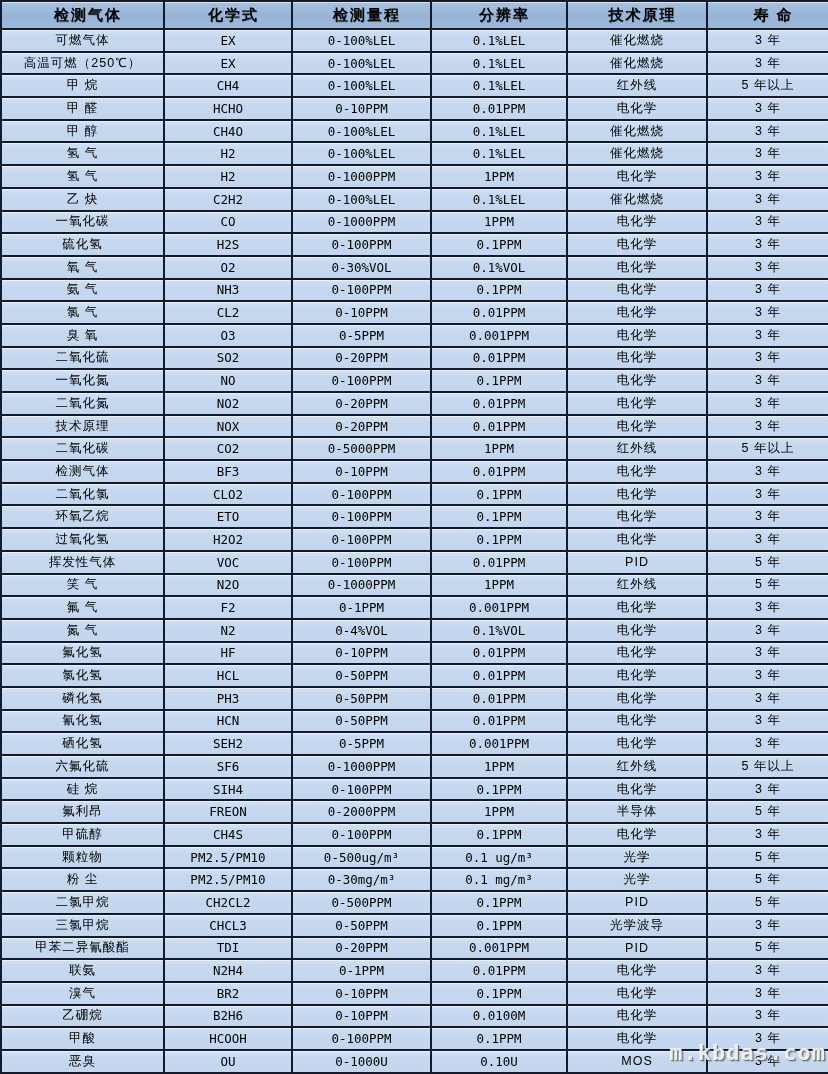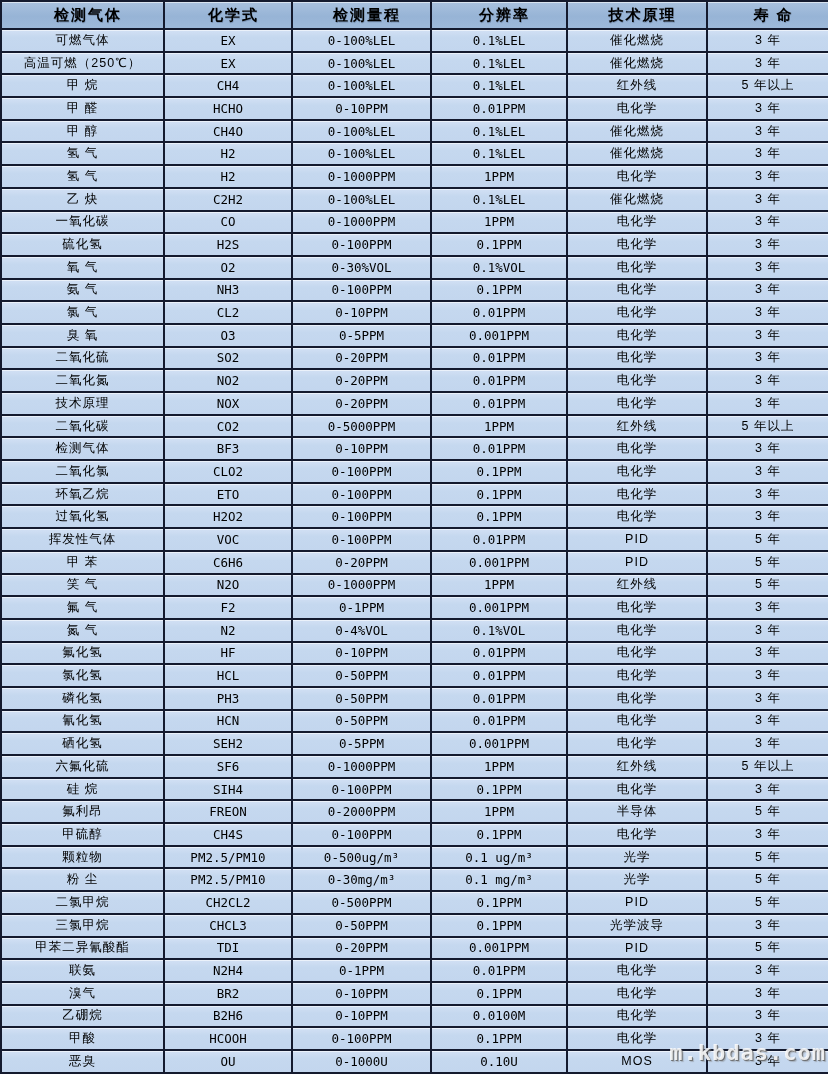--- a/index.html
+++ b/index.html
@@ -212,20 +212,28 @@
         </tr>
         <tr>
           <td class="gas-name">二氧化硫</td>
           <td class="mono">SO2</td>
           <td class="mono">0-20PPM</td>
           <td class="mono">0.01PPM</td>
           <td class="cn">电化学</td>
           <td class="cn">3 年</td>
         </tr>
         <tr>
+          <td class="gas-name">一氧化氮</td>
+          <td class="mono">NO</td>
+          <td class="mono">0-100PPM</td>
+          <td class="mono">0.1PPM</td>
+          <td class="cn">电化学</td>
+          <td class="cn">3 年</td>
+        </tr>
+        <tr>
           <td class="gas-name">二氧化氮</td>
           <td class="mono">NO2</td>
           <td class="mono">0-20PPM</td>
           <td class="mono">0.01PPM</td>
           <td class="cn">电化学</td>
           <td class="cn">3 年</td>
         </tr>
         <tr>
           <td class="gas-name">技术原理</td>
           <td class="mono">NOX</td>
@@ -272,28 +280,20 @@
           <td class="mono">0-100PPM</td>
           <td class="mono">0.1PPM</td>
           <td class="cn">电化学</td>
           <td class="cn">3 年</td>
         </tr>
         <tr>
           <td class="gas-name">挥发性气体</td>
           <td class="mono">VOC</td>
           <td class="mono">0-100PPM</td>
           <td class="mono">0.01PPM</td>
-          <td class="cn">PID</td>
-          <td class="cn">5 年</td>
-        </tr>
-        <tr>
-          <td class="gas-name">甲 苯</td>
-          <td class="mono">C6H6</td>
-          <td class="mono">0-20PPM</td>
-          <td class="mono">0.001PPM</td>
           <td class="cn">PID</td>
           <td class="cn">5 年</td>
         </tr>
         <tr>
           <td class="gas-name">笑 气</td>
           <td class="mono">N2O</td>
           <td class="mono">0-1000PPM</td>
           <td class="mono">1PPM</td>
           <td class="cn">红外线</td>
           <td class="cn">5 年</td>

